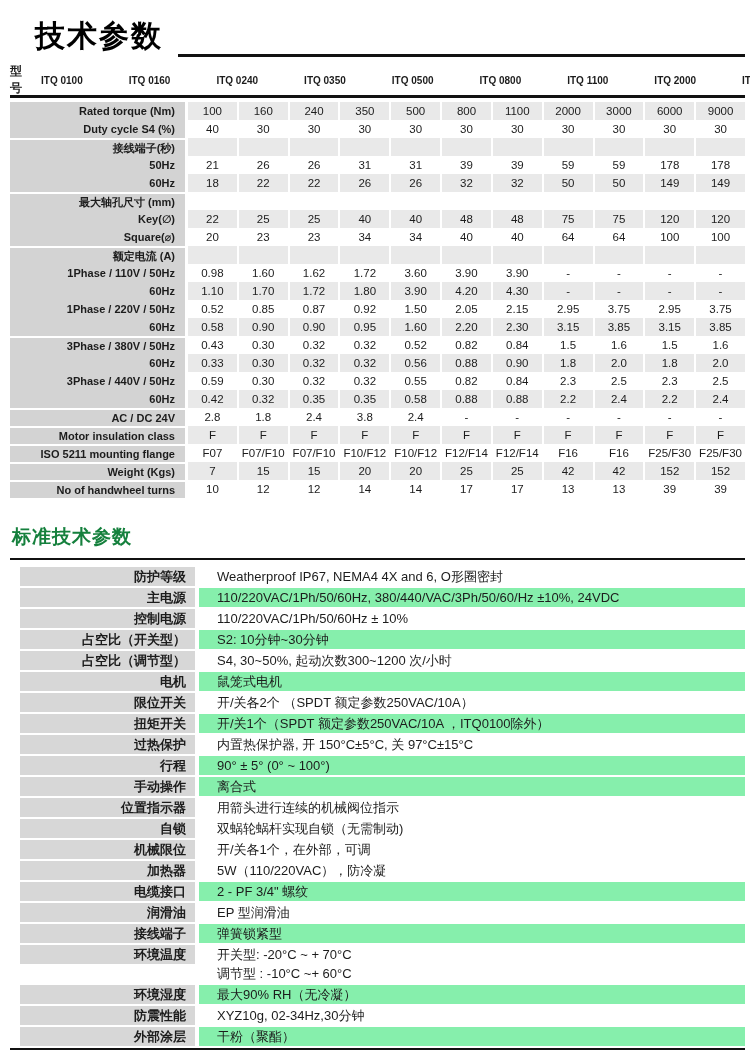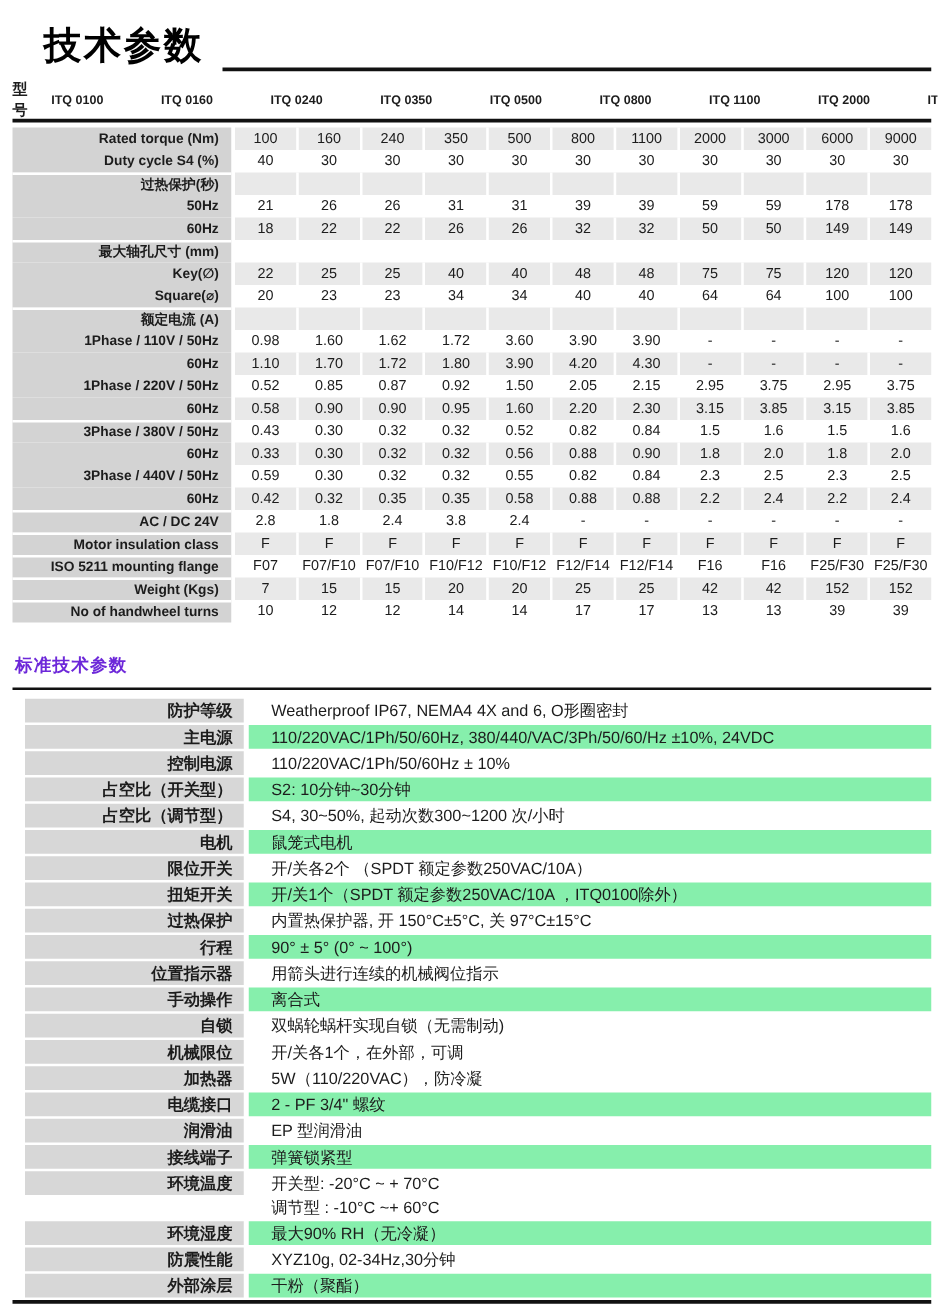--- a/index.html
+++ b/index.html
@@ -26,21 +26,21 @@
   .t1-label{width:175px;box-sizing:border-box;background:#d3d3d3;text-align:right;
             padding-right:10px;font-weight:bold;font-size:11px;line-height:18px;
             white-space:nowrap;overflow:hidden;}
   .t1-row.gstart .t1-label{border-top:2px solid #fff;line-height:16px;}
   .t1-cells{flex:1;display:flex;margin-left:3px;}
   .t1-cell{flex:1;text-align:center;font-size:11.5px;line-height:18px;background:#ffffff;}
   .t1-cell + .t1-cell{border-left:2px solid #fff;}
   .t1-row.shade .t1-cell{background:#e9e9e9;}
 
   
-  .title2{font-size:14px;font-weight:bold;color:#6d28d9;margin:26px 0 8px 2px;letter-spacing:1px;}
+  .title2{font-size:19px;font-weight:bold;color:#15803d;margin:26px 0 8px 2px;letter-spacing:1px;}
   .rule2{height:2px;background:#111;margin-bottom:7px;}
 
   #std-table{margin-left:10px;}
   .t2-row{display:flex;margin-bottom:2px;align-items:stretch;}
   .t2-label{width:175px;box-sizing:border-box;background:#d7d7d7;text-align:right;
             padding-right:9px;font-weight:bold;font-size:13px;line-height:19px;white-space:nowrap;padding-left:19px;}
   .t2-row.twoline .t2-label{height:19px;align-self:flex-start;}
   .t2-value{flex:1;margin-left:4px;padding-left:18px;font-size:13px;background:#ffffff;}
   .t2-row.shade .t2-value{background:#86efac;}
   .t2-line{line-height:19px;white-space:nowrap;}
@@ -103,21 +103,21 @@
           <div class="t1-cell">30</div>
           <div class="t1-cell">30</div>
           <div class="t1-cell">30</div>
           <div class="t1-cell">30</div>
           <div class="t1-cell">30</div>
           <div class="t1-cell">30</div>
           <div class="t1-cell">30</div>
         </div>
       </div>
       <div class="t1-row shade gstart">
-        <div class="t1-label">过热保护(秒)</div>
+        <div class="t1-label">接线端子(秒)</div>
         <div class="t1-cells">
           <div class="t1-cell"></div>
           <div class="t1-cell"></div>
           <div class="t1-cell"></div>
           <div class="t1-cell"></div>
           <div class="t1-cell"></div>
           <div class="t1-cell"></div>
           <div class="t1-cell"></div>
           <div class="t1-cell"></div>
           <div class="t1-cell"></div>
@@ -488,30 +488,30 @@
         <div class="t2-value">
           <div class="t2-line">内置热保护器, 开 150°C±5°C, 关 97°C±15°C</div>
         </div>
       </div>
       <div class="t2-row shade">
         <div class="t2-label">行程</div>
         <div class="t2-value">
           <div class="t2-line">90° ±  5° (0° ~ 100°)</div>
         </div>
       </div>
+      <div class="t2-row shade">
+        <div class="t2-label">手动操作</div>
+        <div class="t2-value">
+          <div class="t2-line">离合式</div>
+        </div>
+      </div>
       <div class="t2-row">
         <div class="t2-label">位置指示器</div>
         <div class="t2-value">
           <div class="t2-line">用箭头进行连续的机械阀位指示</div>
-        </div>
-      </div>
-      <div class="t2-row shade">
-        <div class="t2-label">手动操作</div>
-        <div class="t2-value">
-          <div class="t2-line">离合式</div>
         </div>
       </div>
       <div class="t2-row">
         <div class="t2-label">自锁</div>
         <div class="t2-value">
           <div class="t2-line">双蜗轮蜗杆实现自锁（无需制动)</div>
         </div>
       </div>
       <div class="t2-row">
         <div class="t2-label">机械限位</div>

